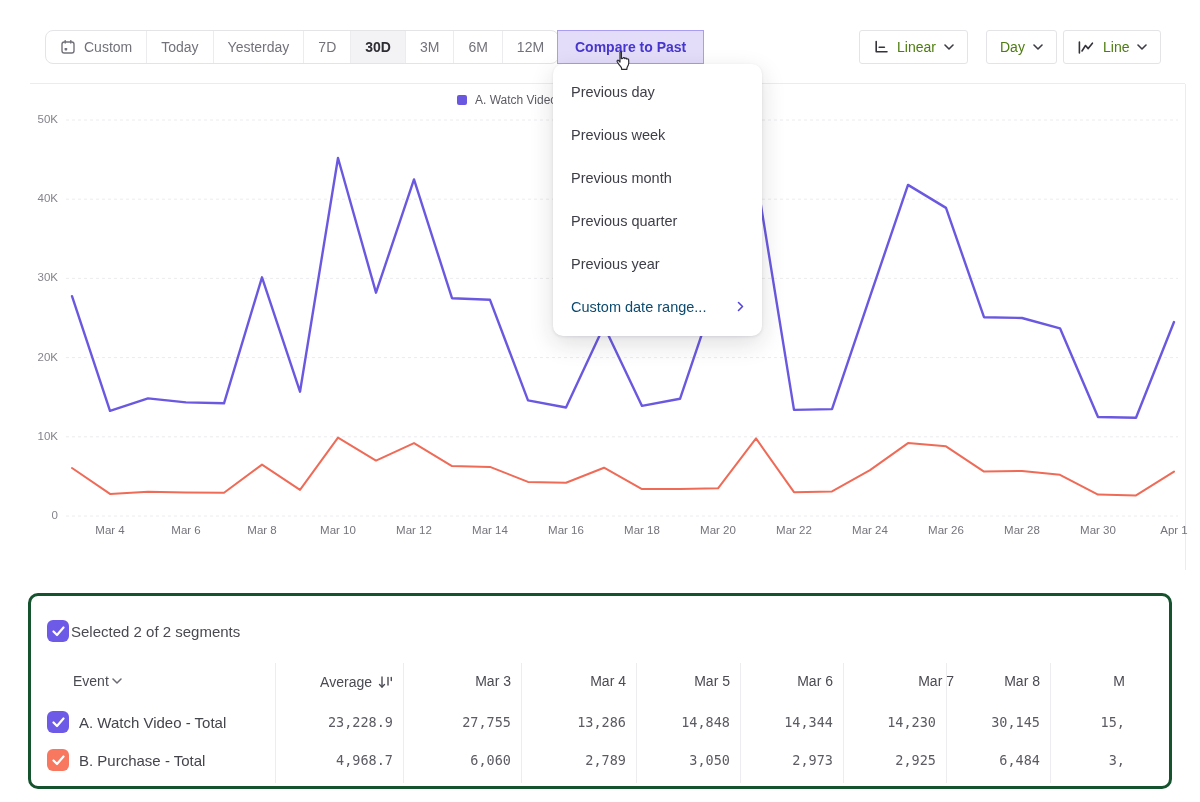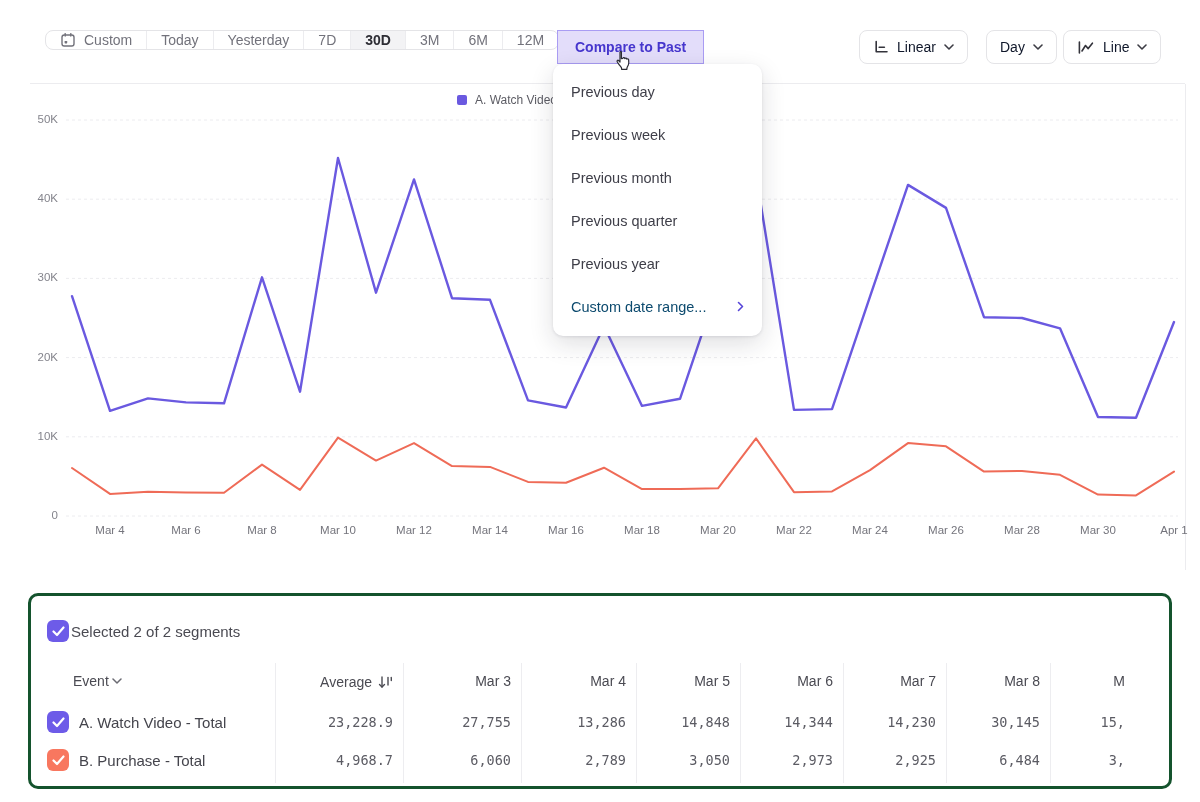--- a/index.html
+++ b/index.html
@@ -1,34 +1,34 @@
 <!DOCTYPE html>
 <html><head>
 <meta charset="utf-8">
 <style>
   * { margin:0; padding:0; box-sizing:border-box; }
   html,body { background:#fff; }
   .page { position:relative; width:1200px; height:802px; background:#fff; overflow:hidden;
           font-family:"Liberation Sans","DejaVu Sans",sans-serif; color:#3e3e46; }
 
   
-  .seg { position:absolute; left:45px; top:30px; height:20px; display:flex; align-items:stretch;
+  .seg { position:absolute; left:45px; top:30px; height:34px; display:flex; align-items:stretch;
          border:1px solid #e4e4e7; border-radius:8px; background:#fff; overflow:hidden; z-index:10; }
   .seg-item { display:flex; align-items:center; gap:8px; padding:0 14px; font-size:14px;
               color:#72727b; border-right:1px solid #ececef; white-space:nowrap; cursor:default; }
   .seg-item:last-child { border-right:none; }
   .seg-item.selected { background:#f3f3f5; color:#2d2d34; font-weight:bold; }
 
   .compare { position:absolute; left:557px; top:30px; height:34px; padding:0 17px; display:flex;
              align-items:center; background:#e3ddfa; border:1.5px solid #a99cf3; border-radius:0;
              color:#4636cd; font-size:14px; font-weight:700; z-index:10; }
 
   .tool-btn { position:absolute; top:30px; height:34px; display:flex; align-items:center; gap:8px;
-              padding:0 13px; border:1px solid #e4e4e7; border-radius:8px; background:#fff;
-              font-size:14px; color:#0f172a; font-weight:500; z-index:10; }
+              padding:0 13px; border:1px solid #e4e4e7; border-radius:3px; background:#fff;
+              font-size:14px; color:#4d7c0f; font-weight:500; z-index:10; }
 
   .hdiv { position:absolute; left:30px; top:83px; width:1155px; height:1px; background:#ececef; }
   .vdiv { position:absolute; left:1185px; top:84px; width:1px; height:486px; background:#ececef; }
 
   
   .legend-item { position:absolute; top:93px; display:flex; align-items:center; gap:8px;
                  font-size:12px; color:#5c5c64; z-index:2; }
   .legend-swatch { width:10px; height:10px; border-radius:2px; }
 
   
@@ -251,21 +251,21 @@
         <div class="col-div" style="left: 490px;"></div>
         <div class="col-div" style="left: 605px;"></div>
         <div class="col-div" style="left: 709px;"></div>
         <div class="col-div" style="left: 812px;"></div>
         <div class="col-div" style="left: 915px;"></div>
         <div class="col-div" style="left: 1019px;"></div>
         <div class="th" style="left: 370px; width: 110px;">Mar 3</div>
         <div class="th" style="left: 485px; width: 110px;">Mar 4</div>
         <div class="th" style="left: 589px; width: 110px;">Mar 5</div>
         <div class="th" style="left: 692px; width: 110px;">Mar 6</div>
-        <div class="th" style="left: 795px; width: 110px;">Mar 7</div>
+        <div class="th" style="left: 813px; width: 110px;">Mar 7</div>
         <div class="th" style="left: 899px; width: 110px;">Mar 8</div>
         <div class="th" style="left: 984px; width: 110px;">M</div>
         <div class="cb" style="left: 16px; top: 60px; background: rgb(109, 91, 232);">
           <svg width="13" height="11" viewBox="0 0 13 11">
             <polyline points="1.5,5.5 5,9 11.5,1.5" fill="none" stroke="#fff" stroke-width="2.2" stroke-linecap="round" stroke-linejoin="round"></polyline>
           </svg>
         </div>
         <div class="row-label" style="top: 63px;">A. Watch Video - Total</div>
         <div class="num" style="left: 232px; width: 130px; top: 63px;">23,228.9</div>
         <div class="num" style="left: 370px; width: 110px; top: 63px;">27,755</div>

